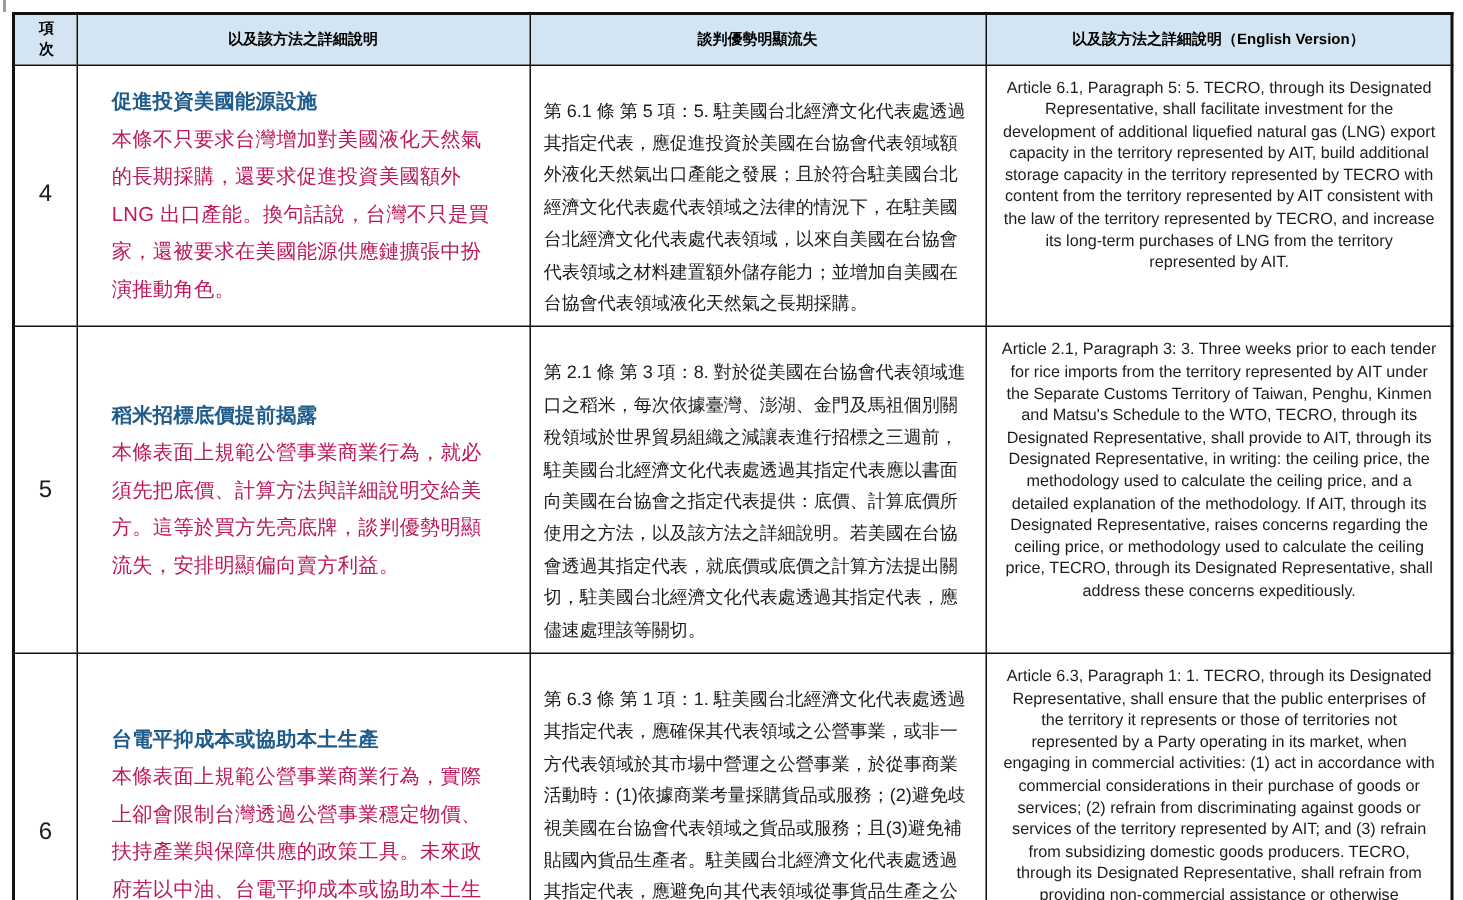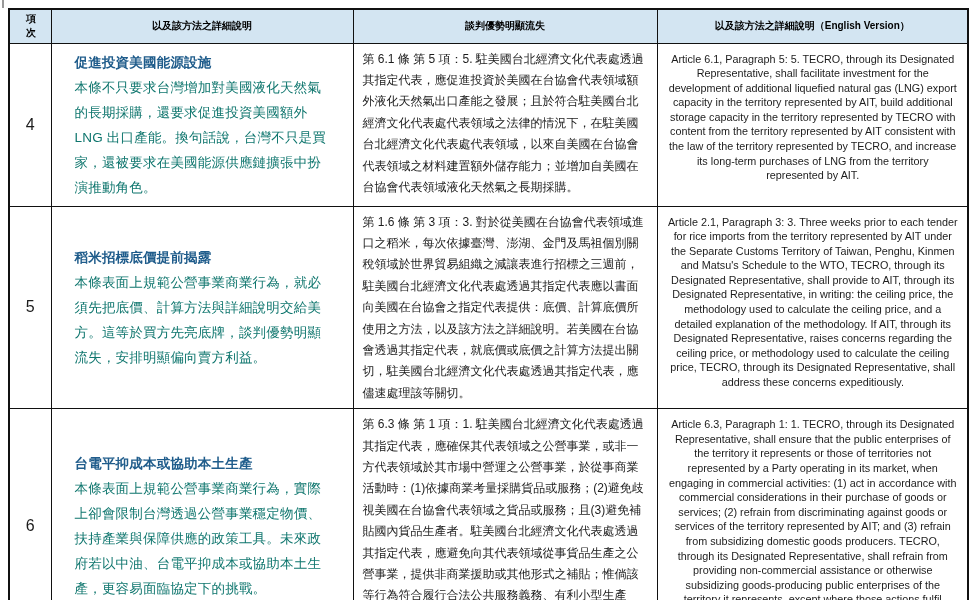--- a/index.html
+++ b/index.html
@@ -62,25 +62,25 @@
     line-height: 25px;
     letter-spacing: 0.2px;
   }
   .desc-title {
     color: #1f5c8b;
     font-weight: bold;
     font-size: 13.5px;
     line-height: 25px;
   }
   .desc-body {
-    color: #0f766e;
+    color: #be185d;
   }
   td.zh-cell {
     vertical-align: top;
-    padding: 5px 9px 4px 9px;
+    padding: 20px 9px 4px 9px;
     font-size: 12px;
     line-height: 21.4px;
   }
   td.en-cell {
     vertical-align: top;
     padding: 8px 9px 6px 10px;
     font-size: 10.8px;
     line-height: 14.6px;
     color: #222222;
     text-align: center;
@@ -123,21 +123,21 @@
         </td>
         <td class="zh-cell">第 6.1 條 第 5 項：5. 駐美國台北經濟文化代表處透過其指定代表，應促進投資於美國在台協會代表領域額外液化天然氣出口產能之發展；且於符合駐美國台北經濟文化代表處代表領域之法律的情況下，在駐美國台北經濟文化代表處代表領域，以來自美國在台協會代表領域之材料建置額外儲存能力；並增加自美國在台協會代表領域液化天然氣之長期採購。</td>
         <td class="en-cell">Article 6.1, Paragraph 5: 5. TECRO, through its Designated Representative, shall facilitate investment for the development of additional liquefied natural gas (LNG) export capacity in the territory represented by AIT, build additional storage capacity in the territory represented by TECRO with content from the territory represented by AIT consistent with the law of the territory represented by TECRO, and increase its long-term purchases of LNG from the territory represented by AIT.</td>
       </tr>
       <tr class="row-5">
         <td class="num-cell">5</td>
         <td class="desc-cell">
           <div class="desc-title">稻米招標底價提前揭露</div>
           <div class="desc-body">本條表面上規範公營事業商業行為，就必須先把底價、計算方法與詳細說明交給美方。這等於買方先亮底牌，談判優勢明顯流失，安排明顯偏向賣方利益。</div>
         </td>
-        <td class="zh-cell">第 1.6 條 第 3 項：3. 對於從美國在台協會代表領域進口之稻米，每次依據臺灣、澎湖、金門及馬祖個別關稅領域於世界貿易組織之減讓表進行招標之三週前，駐美國台北經濟文化代表處透過其指定代表應以書面向美國在台協會之指定代表提供：底價、計算底價所使用之方法，以及該方法之詳細說明。若美國在台協會透過其指定代表，就底價或底價之計算方法提出關切，駐美國台北經濟文化代表處透過其指定代表，應儘速處理該等關切。</td>
+        <td class="zh-cell">第 2.1 條 第 3 項：8. 對於從美國在台協會代表領域進口之稻米，每次依據臺灣、澎湖、金門及馬祖個別關稅領域於世界貿易組織之減讓表進行招標之三週前，駐美國台北經濟文化代表處透過其指定代表應以書面向美國在台協會之指定代表提供：底價、計算底價所使用之方法，以及該方法之詳細說明。若美國在台協會透過其指定代表，就底價或底價之計算方法提出關切，駐美國台北經濟文化代表處透過其指定代表，應儘速處理該等關切。</td>
         <td class="en-cell">Article 2.1, Paragraph 3: 3. Three weeks prior to each tender for rice imports from the territory represented by AIT under the Separate Customs Territory of Taiwan, Penghu, Kinmen and Matsu's Schedule to the WTO, TECRO, through its Designated Representative, shall provide to AIT, through its Designated Representative, in writing: the ceiling price, the methodology used to calculate the ceiling price, and a detailed explanation of the methodology. If AIT, through its Designated Representative, raises concerns regarding the ceiling price, or methodology used to calculate the ceiling price, TECRO, through its Designated Representative, shall address these concerns expeditiously.</td>
       </tr>
       <tr class="row-6">
         <td class="num-cell">6</td>
         <td class="desc-cell">
           <div class="desc-title">台電平抑成本或協助本土生產</div>
           <div class="desc-body">本條表面上規範公營事業商業行為，實際上卻會限制台灣透過公營事業穩定物價、扶持產業與保障供應的政策工具。未來政府若以中油、台電平抑成本或協助本土生產，更容易面臨協定下的挑戰。</div>
         </td>
         <td class="zh-cell">第 6.3 條 第 1 項：1. 駐美國台北經濟文化代表處透過其指定代表，應確保其代表領域之公營事業，或非一方代表領域於其市場中營運之公營事業，於從事商業活動時：(1)依據商業考量採購貨品或服務；(2)避免歧視美國在台協會代表領域之貨品或服務；且(3)避免補貼國內貨品生產者。駐美國台北經濟文化代表處透過其指定代表，應避免向其代表領域從事貨品生產之公營事業，提供非商業援助或其他形式之補貼；惟倘該等行為符合履行合法公共服務義務、有利小型生產者，或保護其本身之重要安全利益者，不在此限。</td>
         <td class="en-cell">Article 6.3, Paragraph 1: 1. TECRO, through its Designated Representative, shall ensure that the public enterprises of the territory it represents or those of territories not represented by a Party operating in its market, when engaging in commercial activities: (1) act in accordance with commercial considerations in their purchase of goods or services; (2) refrain from discriminating against goods or services of the territory represented by AIT; and (3) refrain from subsidizing domestic goods producers. TECRO, through its Designated Representative, shall refrain from providing non-commercial assistance or otherwise subsidizing goods-producing public enterprises of the territory it represents, except where those actions fulfil legitimate public service obligations, benefit small producers, or protect its own essential security interests.</td>

